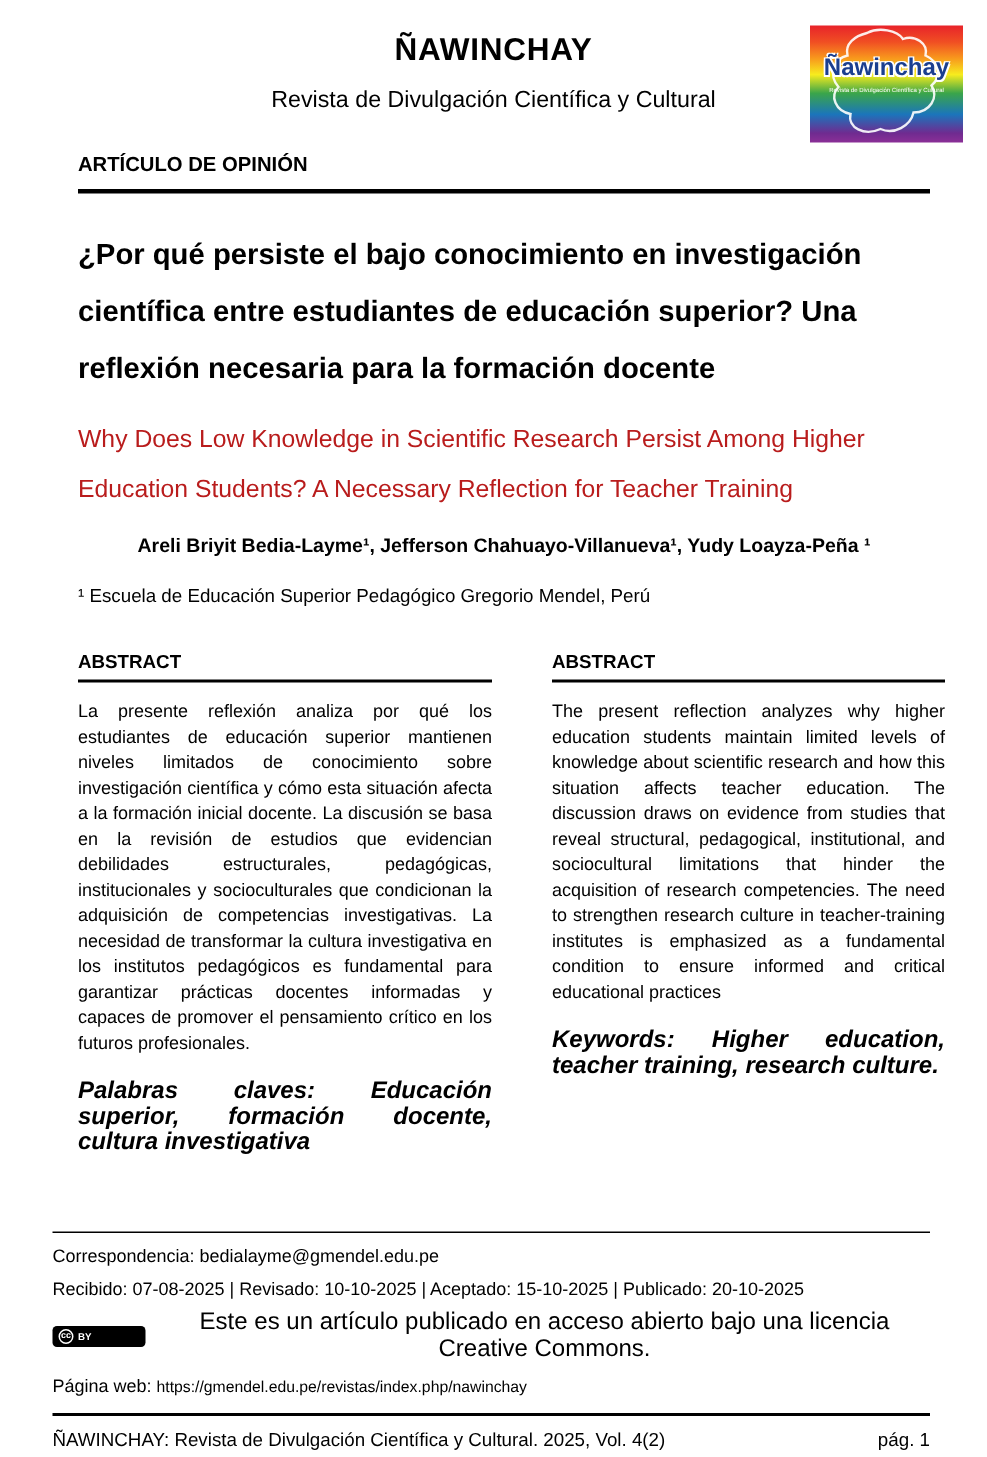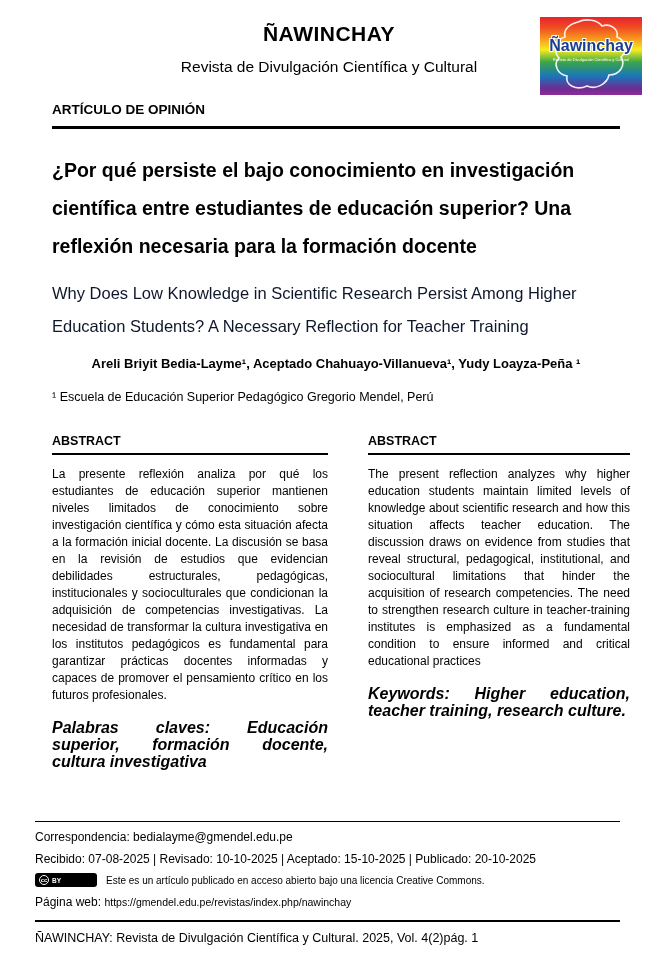--- a/index.html
+++ b/index.html
@@ -53,21 +53,21 @@
 
   
   .title-es {
     margin-top: 22px;
     font-size: 19.5px; font-weight: bold;
     line-height: 38px;
   }
   .title-en {
     margin-top: 12px;
     font-size: 16.5px; font-weight: normal;
-    line-height: 33px; color: #0f172a;
+    line-height: 33px; color: #b91c1c;
   }
   .authors {
     margin-top: 13px;
     text-align: center;
     font-size: 13px; font-weight: bold;
   }
   .affiliation { margin-top: 19px; font-size: 12.5px; }
 
   
   .columns { display: flex; gap: 40px; margin-top: 30px; }
@@ -104,27 +104,27 @@
     display: flex; align-items: center;
     padding: 0 4px; gap: 3px;
   }
   .cc-circle {
     width: 10px; height: 10px; flex: none;
     border: 1px solid #fff; border-radius: 50%;
     color: #fff; font-size: 6px; font-weight: bold;
     display: flex; align-items: center; justify-content: center;
   }
   .cc-by { color: #fff; font-size: 6.5px; font-weight: bold; }
-  .license-text { font-size: 10px; }
+  .license-text { font-size: 16px; text-align: center; }
   .web-line { margin-top: 8px; font-size: 12px; }
   .web-url  { font-size: 10.5px; }
   .rule-thick { margin-top: 11px; border-top: 2.5px solid #000; }
   .journal-footer {
     margin-top: 9px;
-    display: flex; justify-content: flex-start; align-items: baseline;
+    display: flex; justify-content: space-between; align-items: baseline;
     font-size: 12.5px;
   }
 </style>
 </head>
 <body>
 
 <div class="page">
 
   <div class="masthead">
     <div class="journal-name">ÑAWINCHAY</div>
@@ -139,21 +139,21 @@
     <div class="logo-subtext">Revista de Divulgación Científica y Cultural</div>
   </div>
 
   <div class="content">
 
     <div class="article-type">ARTÍCULO DE OPINIÓN</div>
 
     <h1 class="title-es">¿Por qué persiste el bajo conocimiento en investigación científica entre estudiantes de educación superior? Una reflexión necesaria para la formación docente</h1>
     <h2 class="title-en">Why Does Low Knowledge in Scientific Research Persist Among Higher Education Students? A Necessary Reflection for Teacher Training</h2>
 
-    <div class="authors">Areli Briyit Bedia-Layme¹, Aceptado Chahuayo-Villanueva¹, Yudy Loayza-Peña ¹</div>
+    <div class="authors">Areli Briyit Bedia-Layme¹, Jefferson Chahuayo-Villanueva¹, Yudy Loayza-Peña ¹</div>
     <div class="affiliation">¹ Escuela de Educación Superior Pedagógico Gregorio Mendel, Perú</div>
 
     <div class="columns">
       <div class="col-left">
         <div class="col-heading">ABSTRACT</div>
         <p class="col-body">La presente reflexión analiza por qué los estudiantes de educación superior mantienen niveles limitados de conocimiento sobre investigación científica y cómo esta situación afecta a la formación inicial docente. La discusión se basa en la revisión de estudios que evidencian debilidades estructurales, pedagógicas, institucionales y socioculturales que condicionan la adquisición de competencias investigativas. La necesidad de transformar la cultura investigativa en los institutos pedagógicos es fundamental para garantizar prácticas docentes informadas y capaces de promover el pensamiento crítico en los futuros profesionales.</p>
         <p class="col-keywords">Palabras claves: Educación superior, formación docente, cultura investigativa</p>
       </div>
       <div class="col-right">
         <div class="col-heading">ABSTRACT</div>

